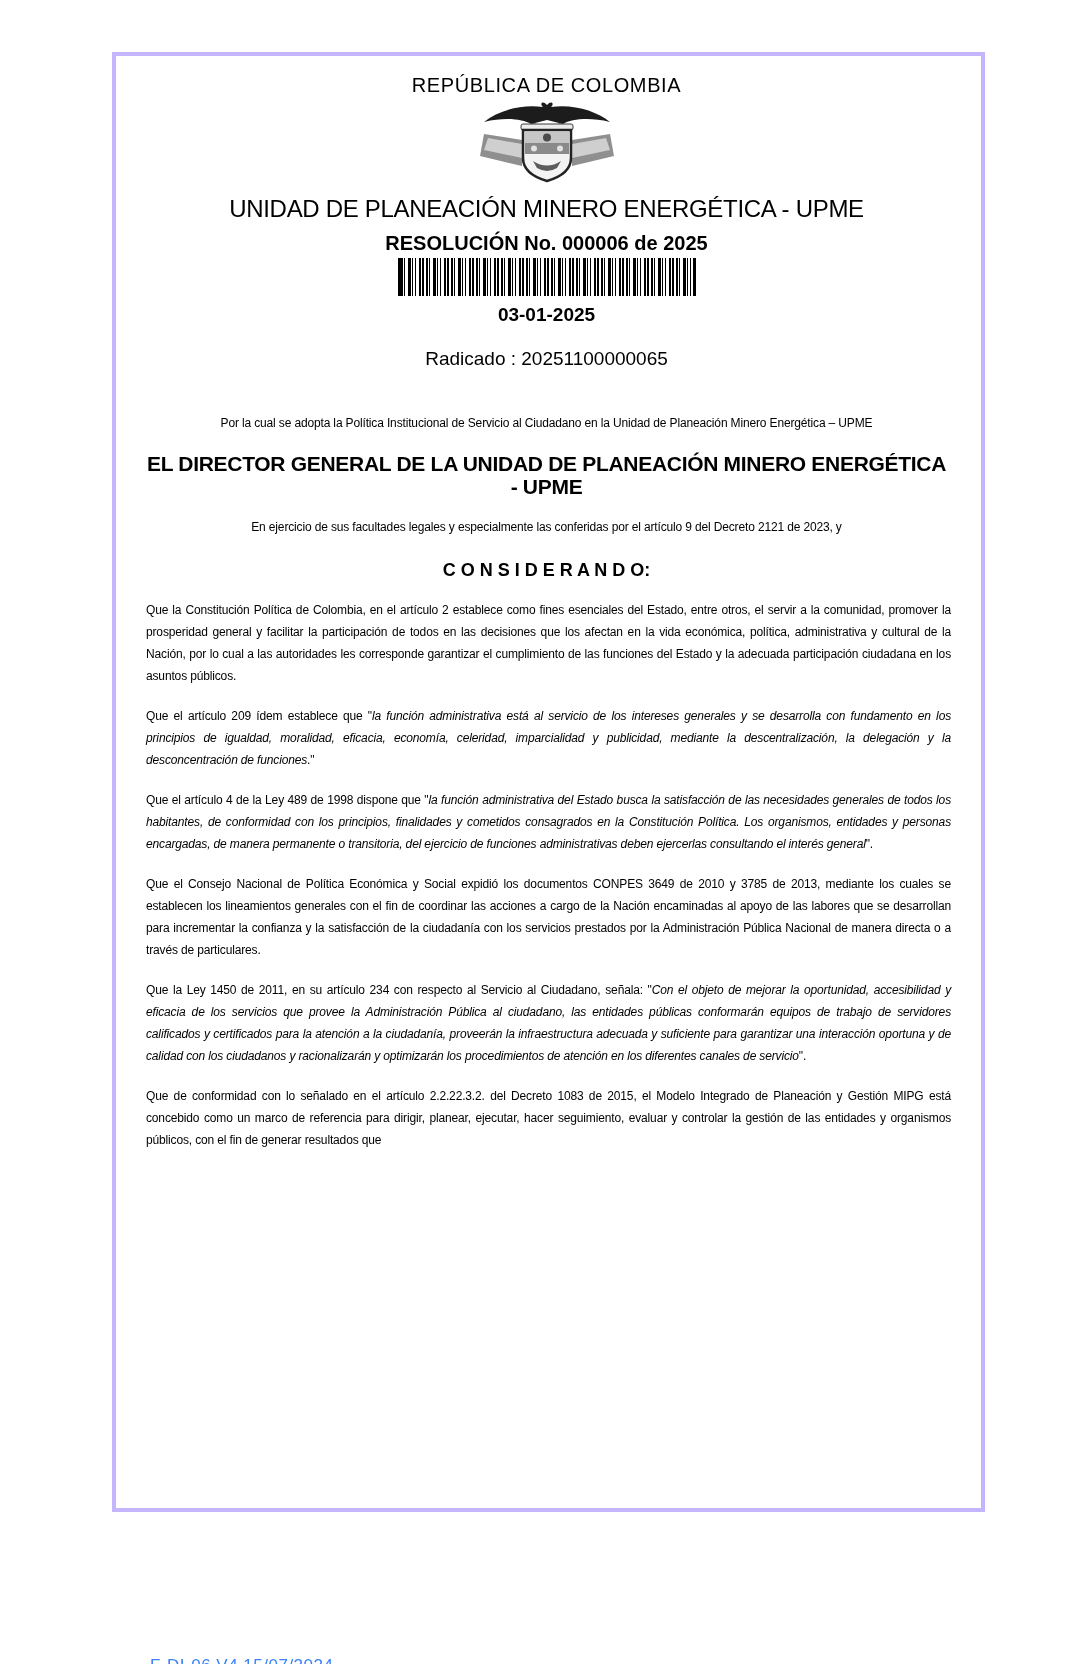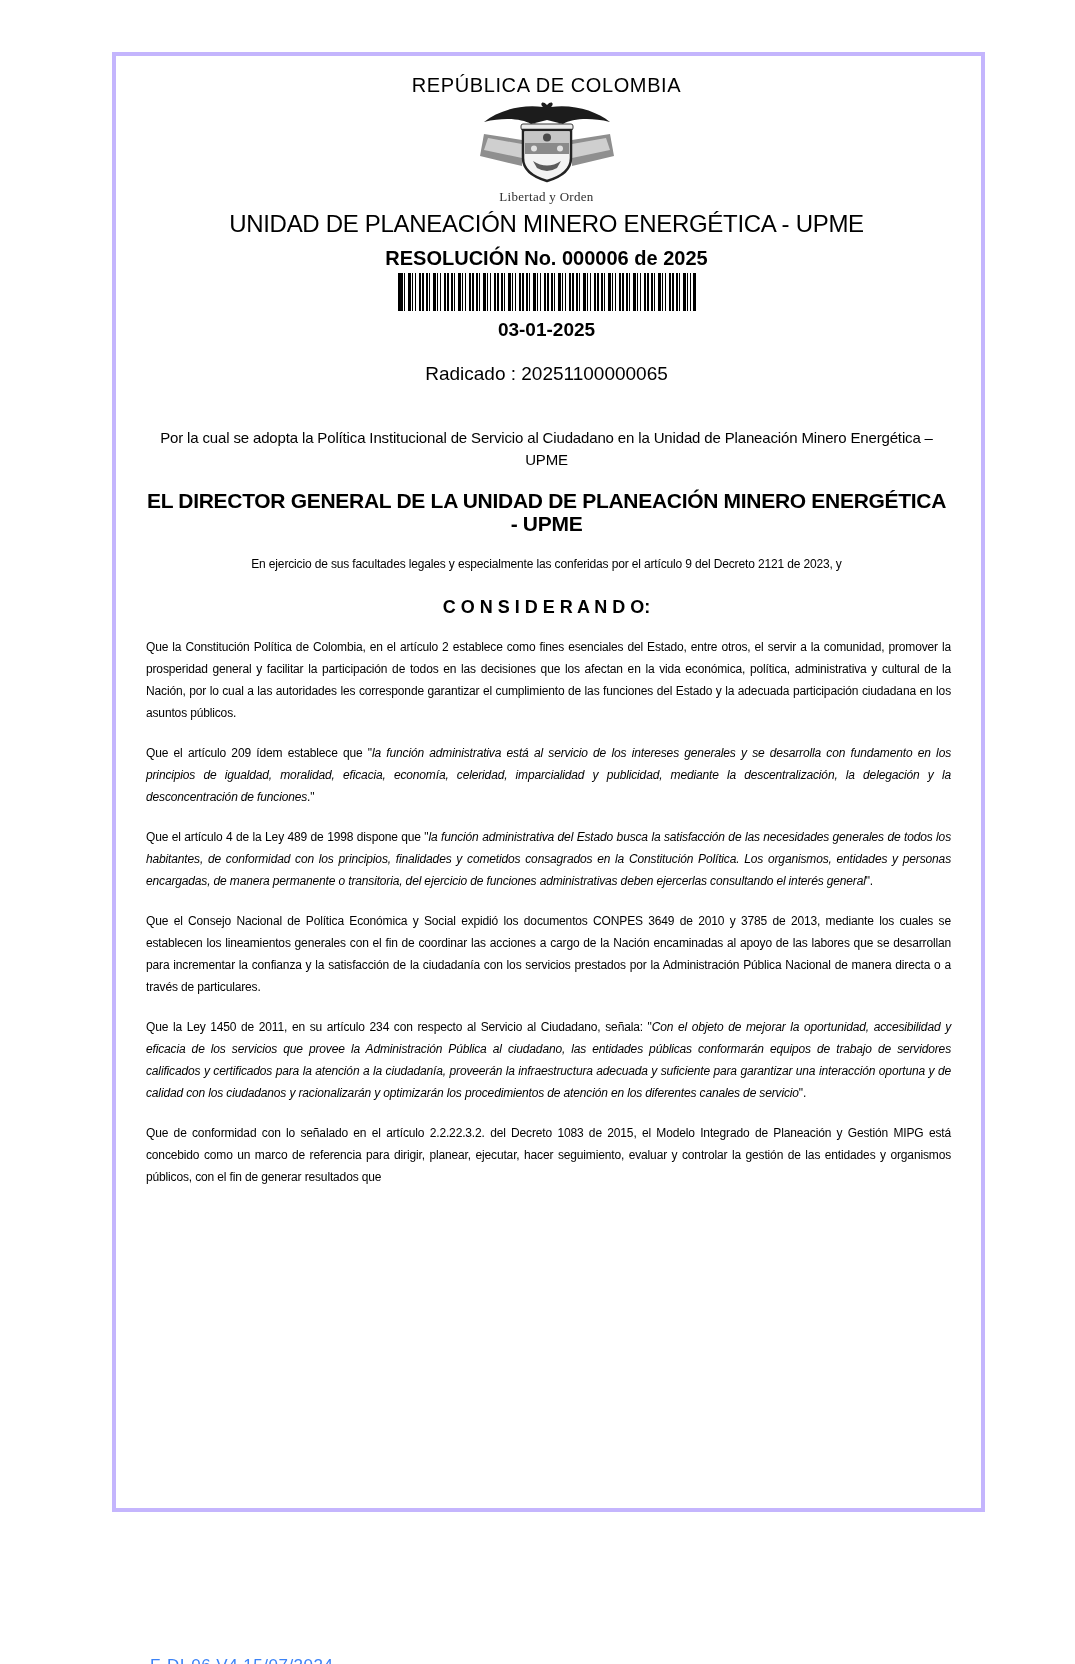--- a/index.html
+++ b/index.html
@@ -78,21 +78,21 @@
     margin-top: 8px;
     line-height: 22px;
   }
   .radicado {
     font-size: 19px;
     font-weight: normal;
     margin-top: 22px;
     line-height: 22px;
   }
   .subject {
-    font-size: 15px;
+    font-size: 12px;
     margin: 42px auto 0;
     max-width: 812px;
     line-height: 22px;
     letter-spacing: -0.15px;
   }
   .issuer {
     font-size: 21px;
     font-weight: bold;
     margin: 18px auto 0;
     max-width: 800px;
@@ -151,21 +151,20 @@
         <rect x="49" y="25" width="52" height="6" rx="2" fill="#ececec" stroke="#3a3a3a" stroke-width="1"></rect>
 
         <path d="M51 31 h48 v28 q0 16 -24 23 q-24 -7 -24 -23 Z" fill="#f3f3f3" stroke="#232323" stroke-width="2.5"></path>
         <rect x="53" y="33" width="44" height="11" fill="#c6c6c6"></rect>
         <rect x="53" y="44" width="44" height="11" fill="#8a8a8a"></rect>
         <circle cx="75" cy="38.5" r="4" fill="#4a4a4a"></circle>
         <circle cx="62" cy="49.5" r="3" fill="#e2e2e2"></circle>
         <circle cx="88" cy="49.5" r="3" fill="#e2e2e2"></circle>
         <path d="M61 62 q14 9 28 0 l-4 7 q-10 6 -20 0 Z" fill="#5c5c5c"></path>
       </svg>
-      <div class="motto">Libertad y Orden</div>
     </div>
 
     <div class="center entity">UNIDAD DE PLANEACIÓN MINERO ENERGÉTICA - UPME</div>
 
     <div class="center res-title">RESOLUCIÓN No. 000006 de 2025</div>
 
     <div class="barcode"></div>
 
     <div class="center res-date">03-01-2025</div>
 

